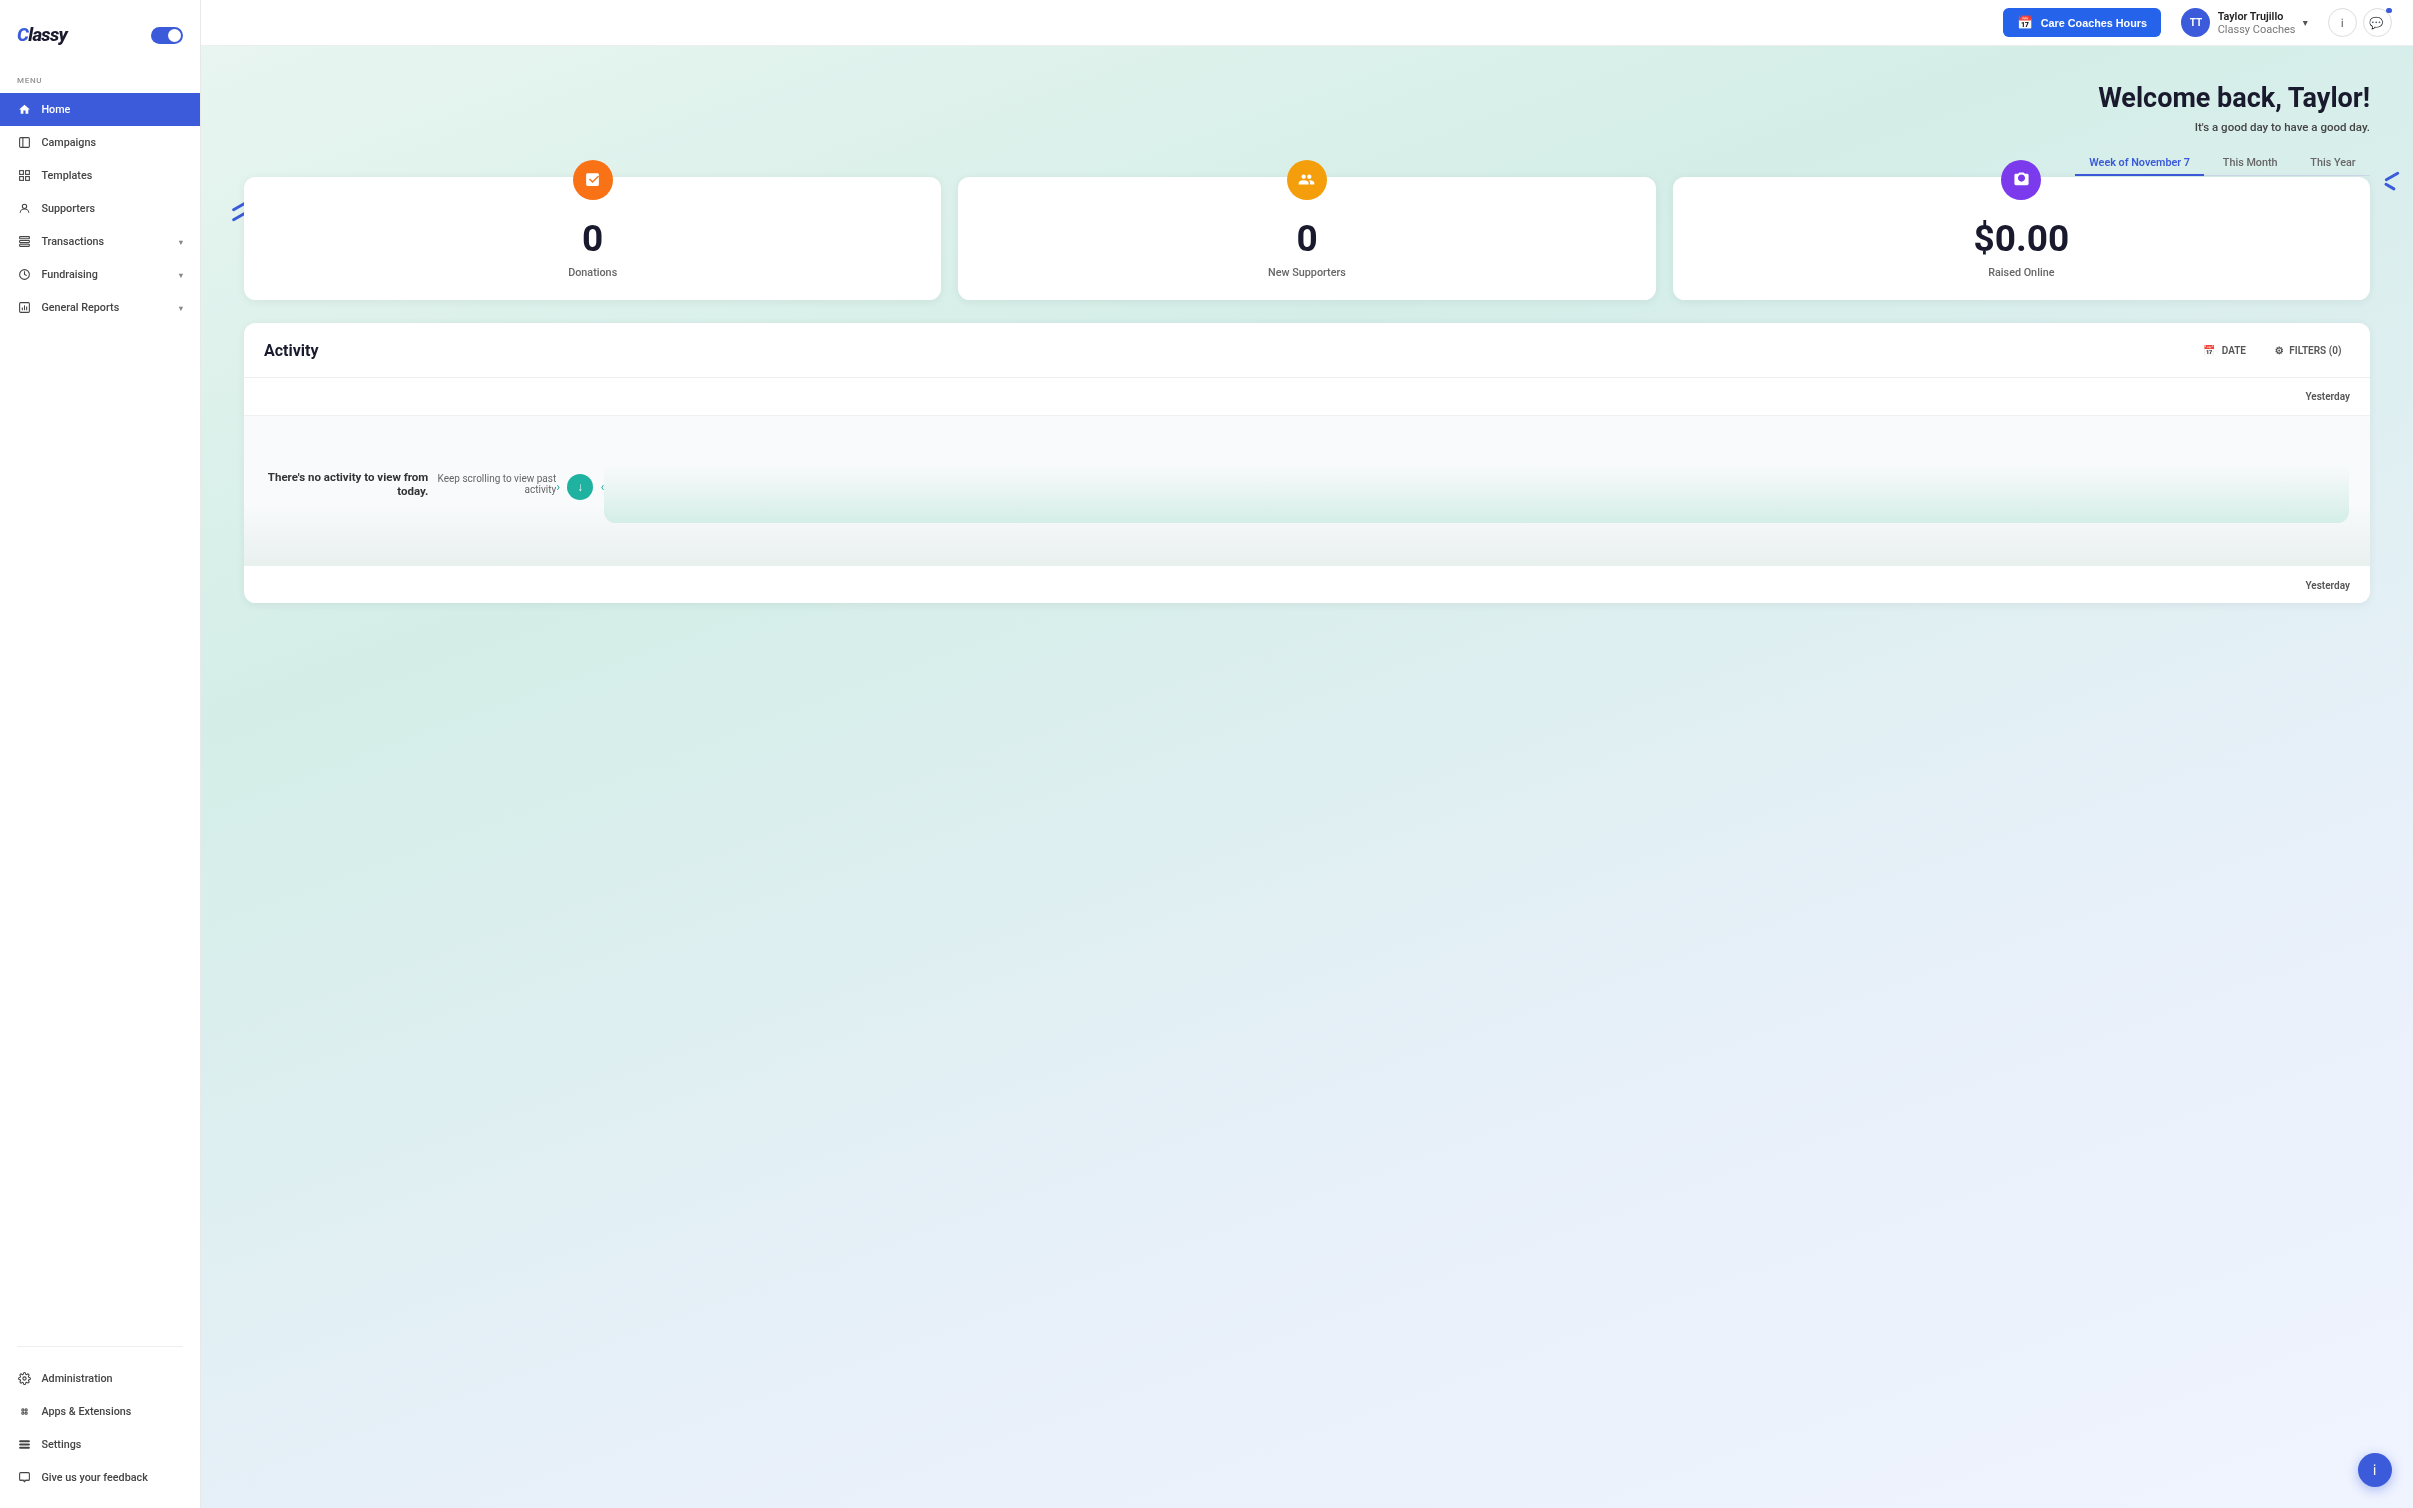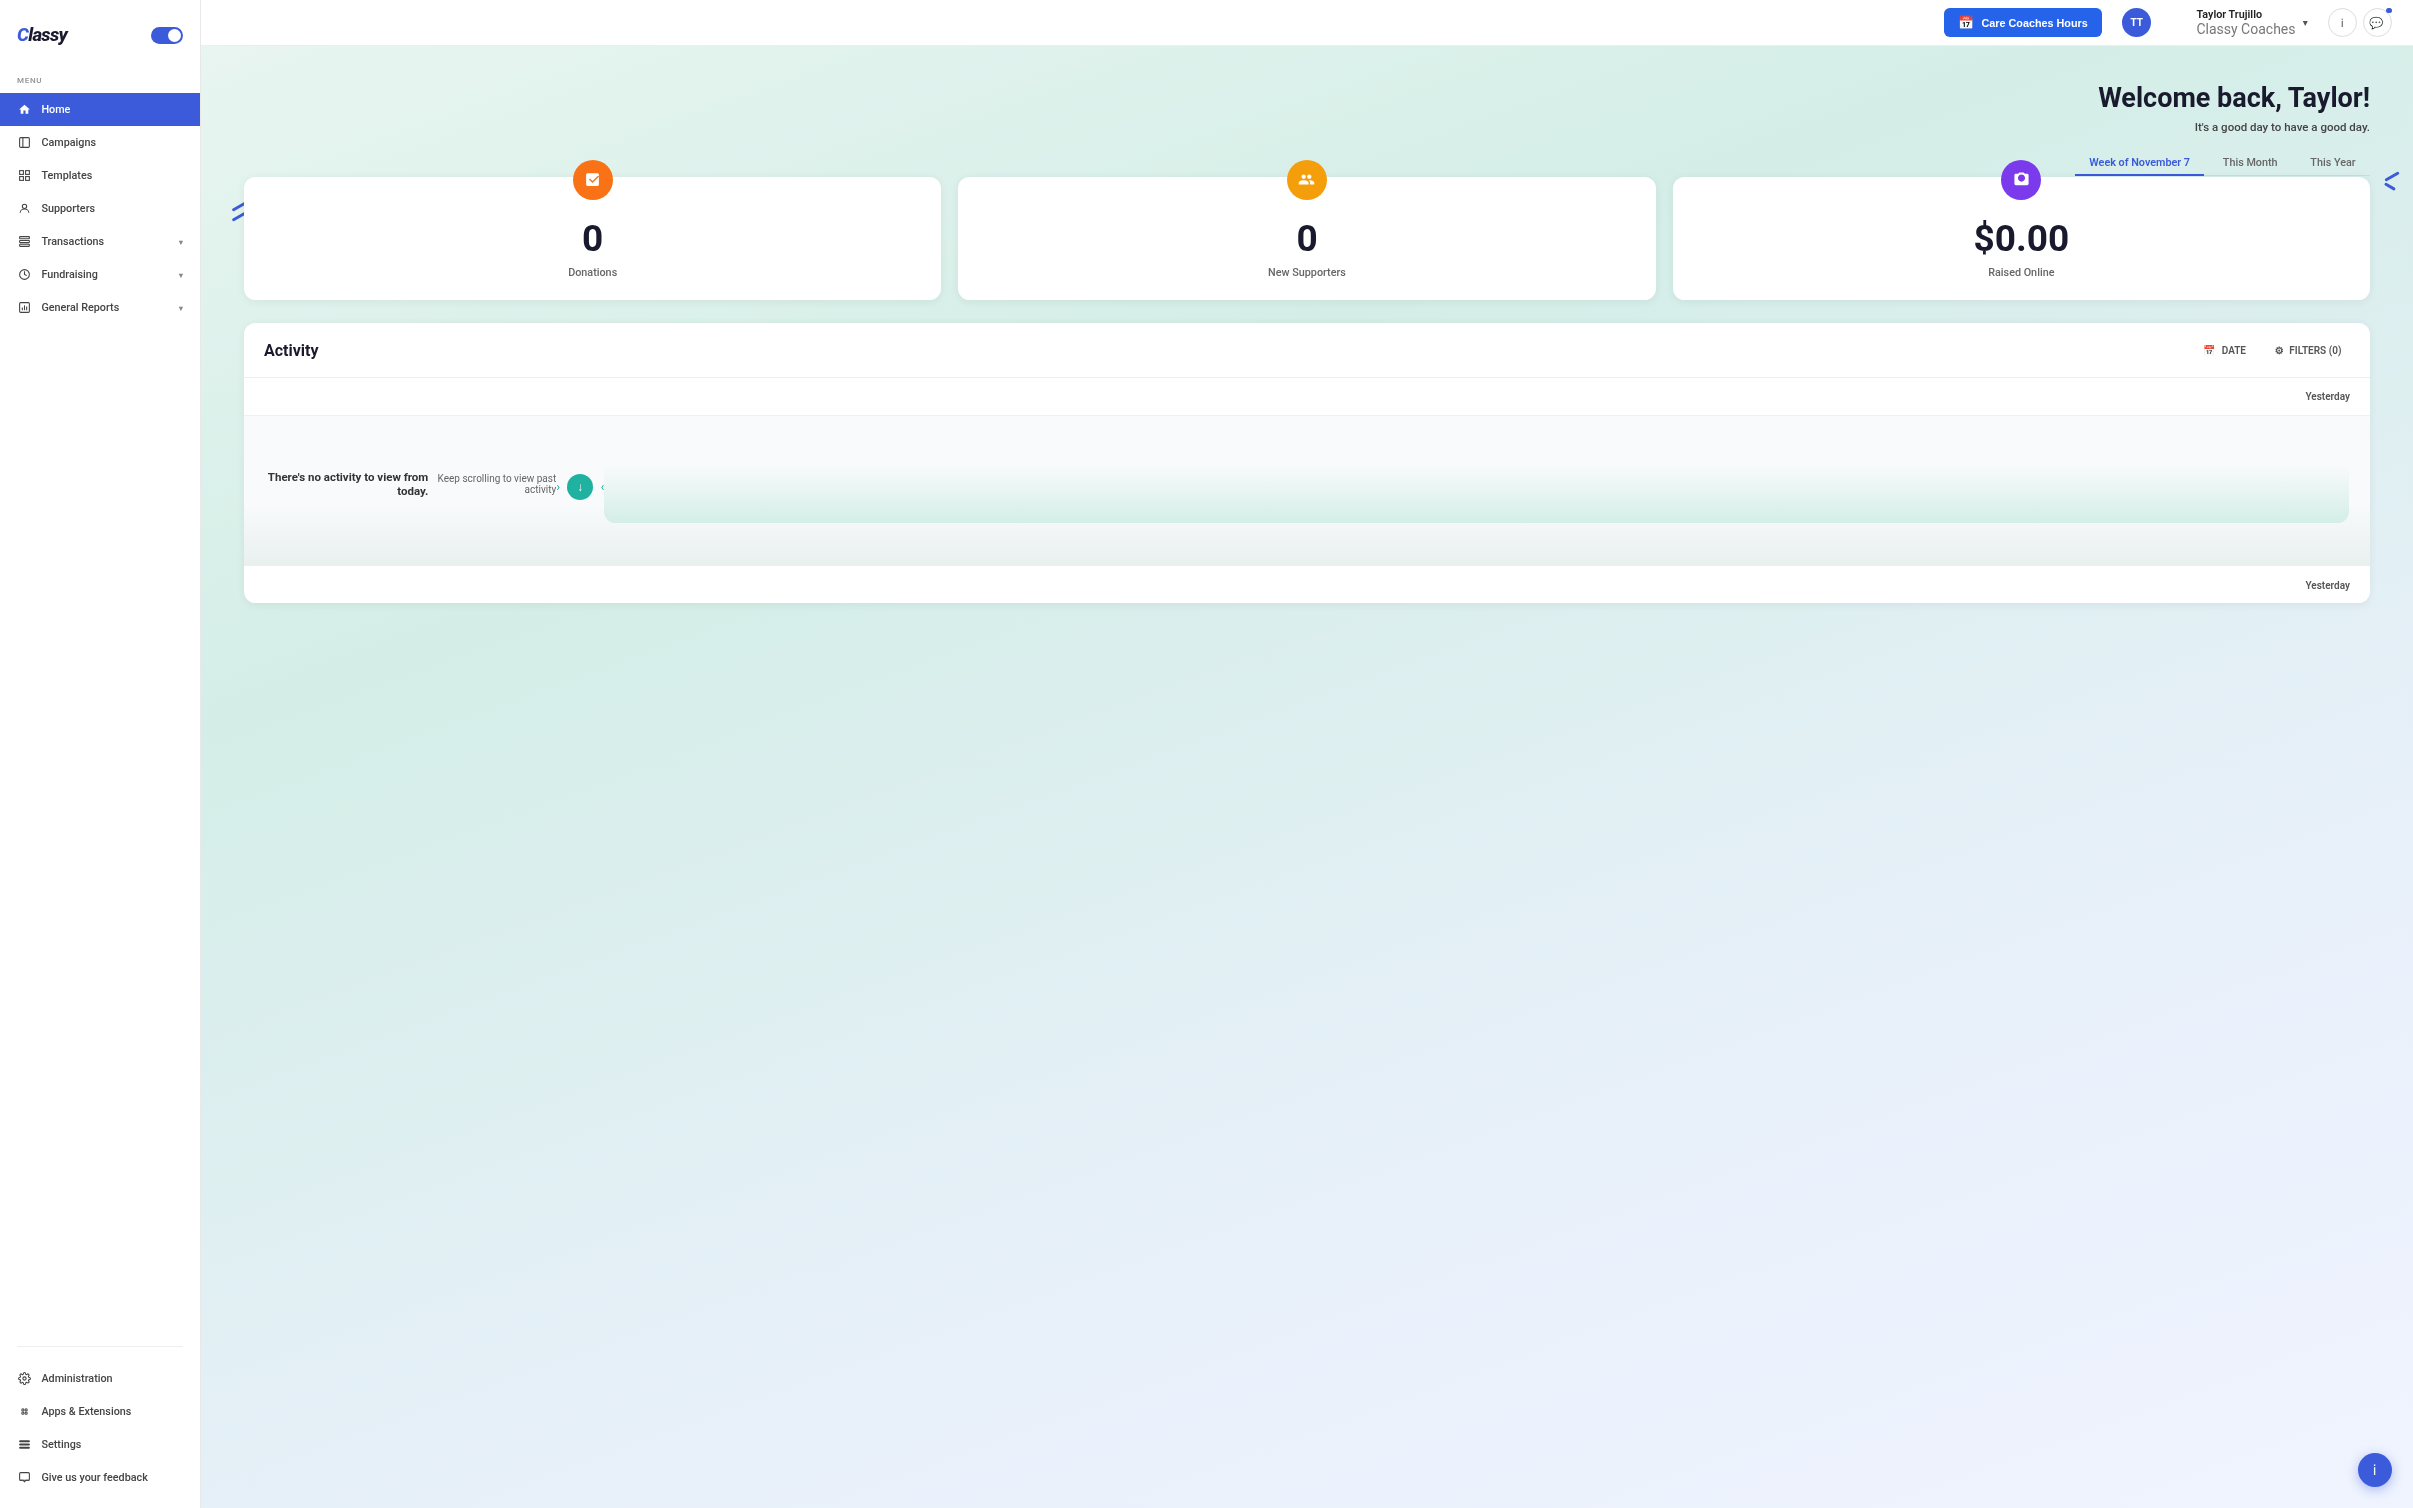--- a/index.html
+++ b/index.html
@@ -117,23 +117,23 @@
       height: 29px;
       background: #3b5bdb;
       border-radius: 50%;
       display: flex;
       align-items: center;
       justify-content: center;
       color: white;
       font-weight: 700;
       font-size: 10px;
     }
-    .user-info { display: flex; flex-direction: column; margin-left: 38px; }
+    .user-info { display: flex; flex-direction: column; }
     .user-name { font-size: 10.8px; font-weight: 600; color: #222; }
-    .user-org { font-size: 14px; color: #777; text-align: right; }
+    .user-org { font-size: 11px; color: #777; text-align: right; }
     .header-icons { display: flex; gap: 5.7px; }
     .header-icon-btn {
       width: 29px;
       height: 29px;
       border: 1.4px solid #ddd;
       border-radius: 50%;
       display: flex;
       align-items: center;
       justify-content: center;
       cursor: pointer;

